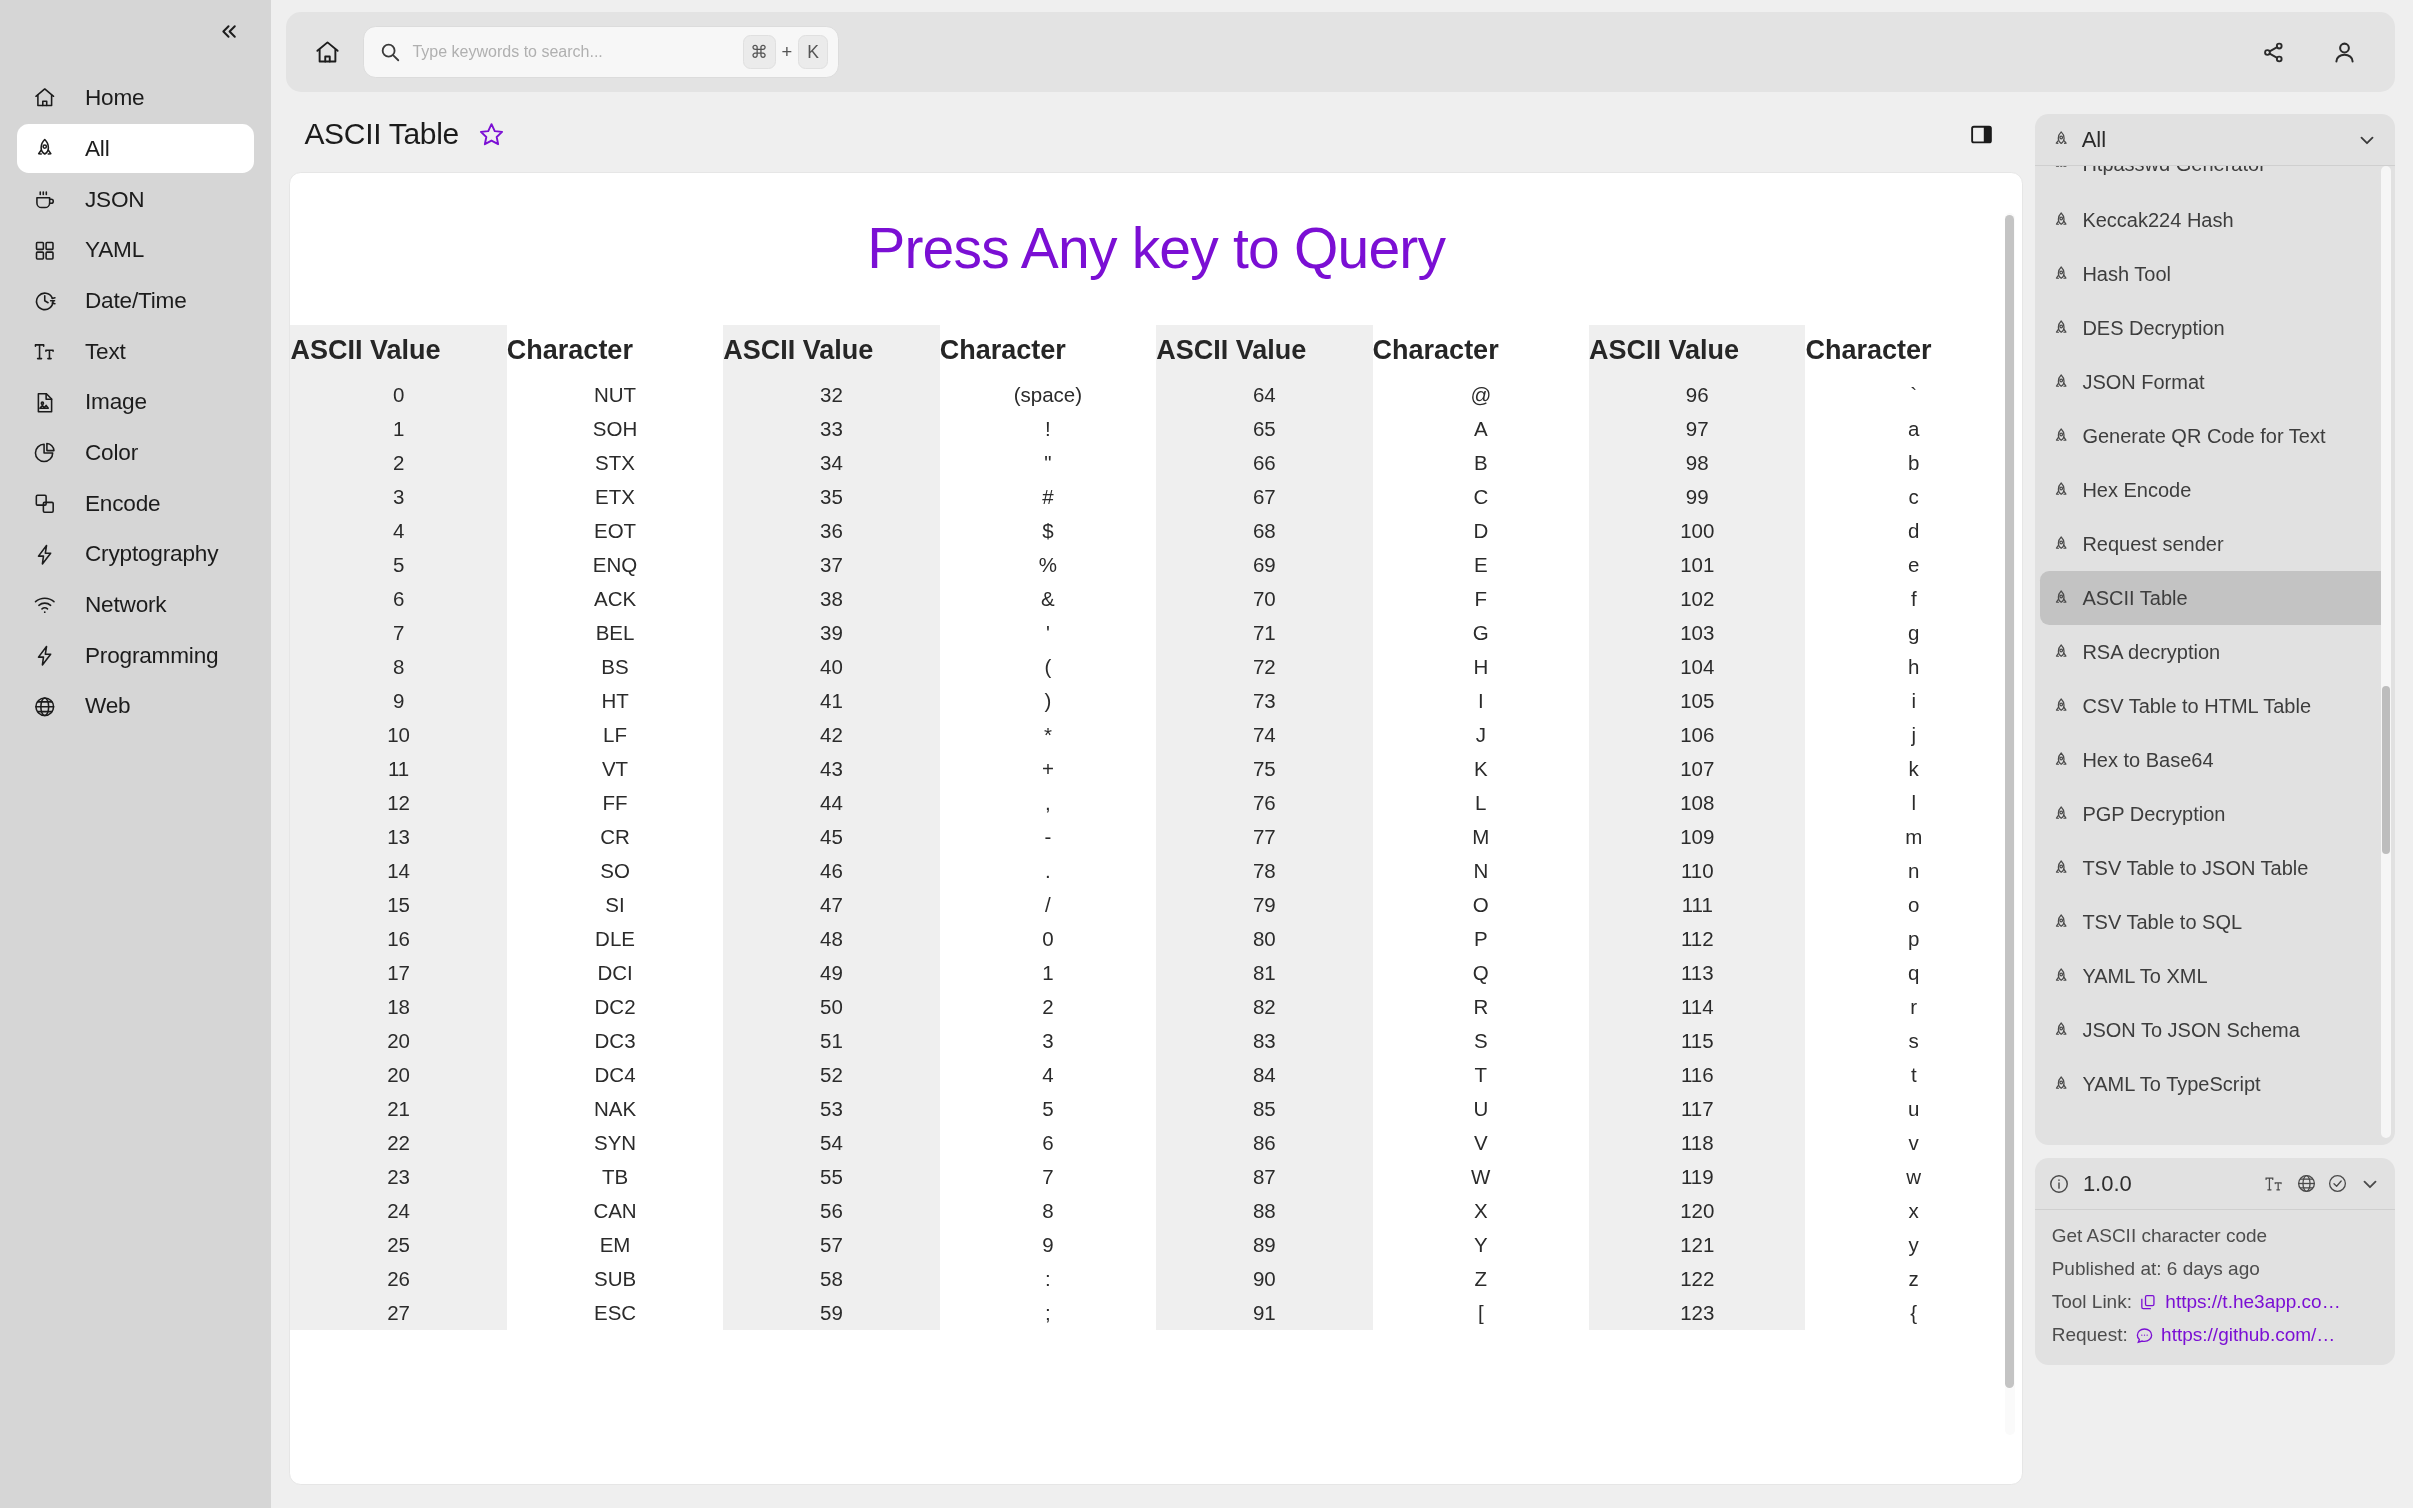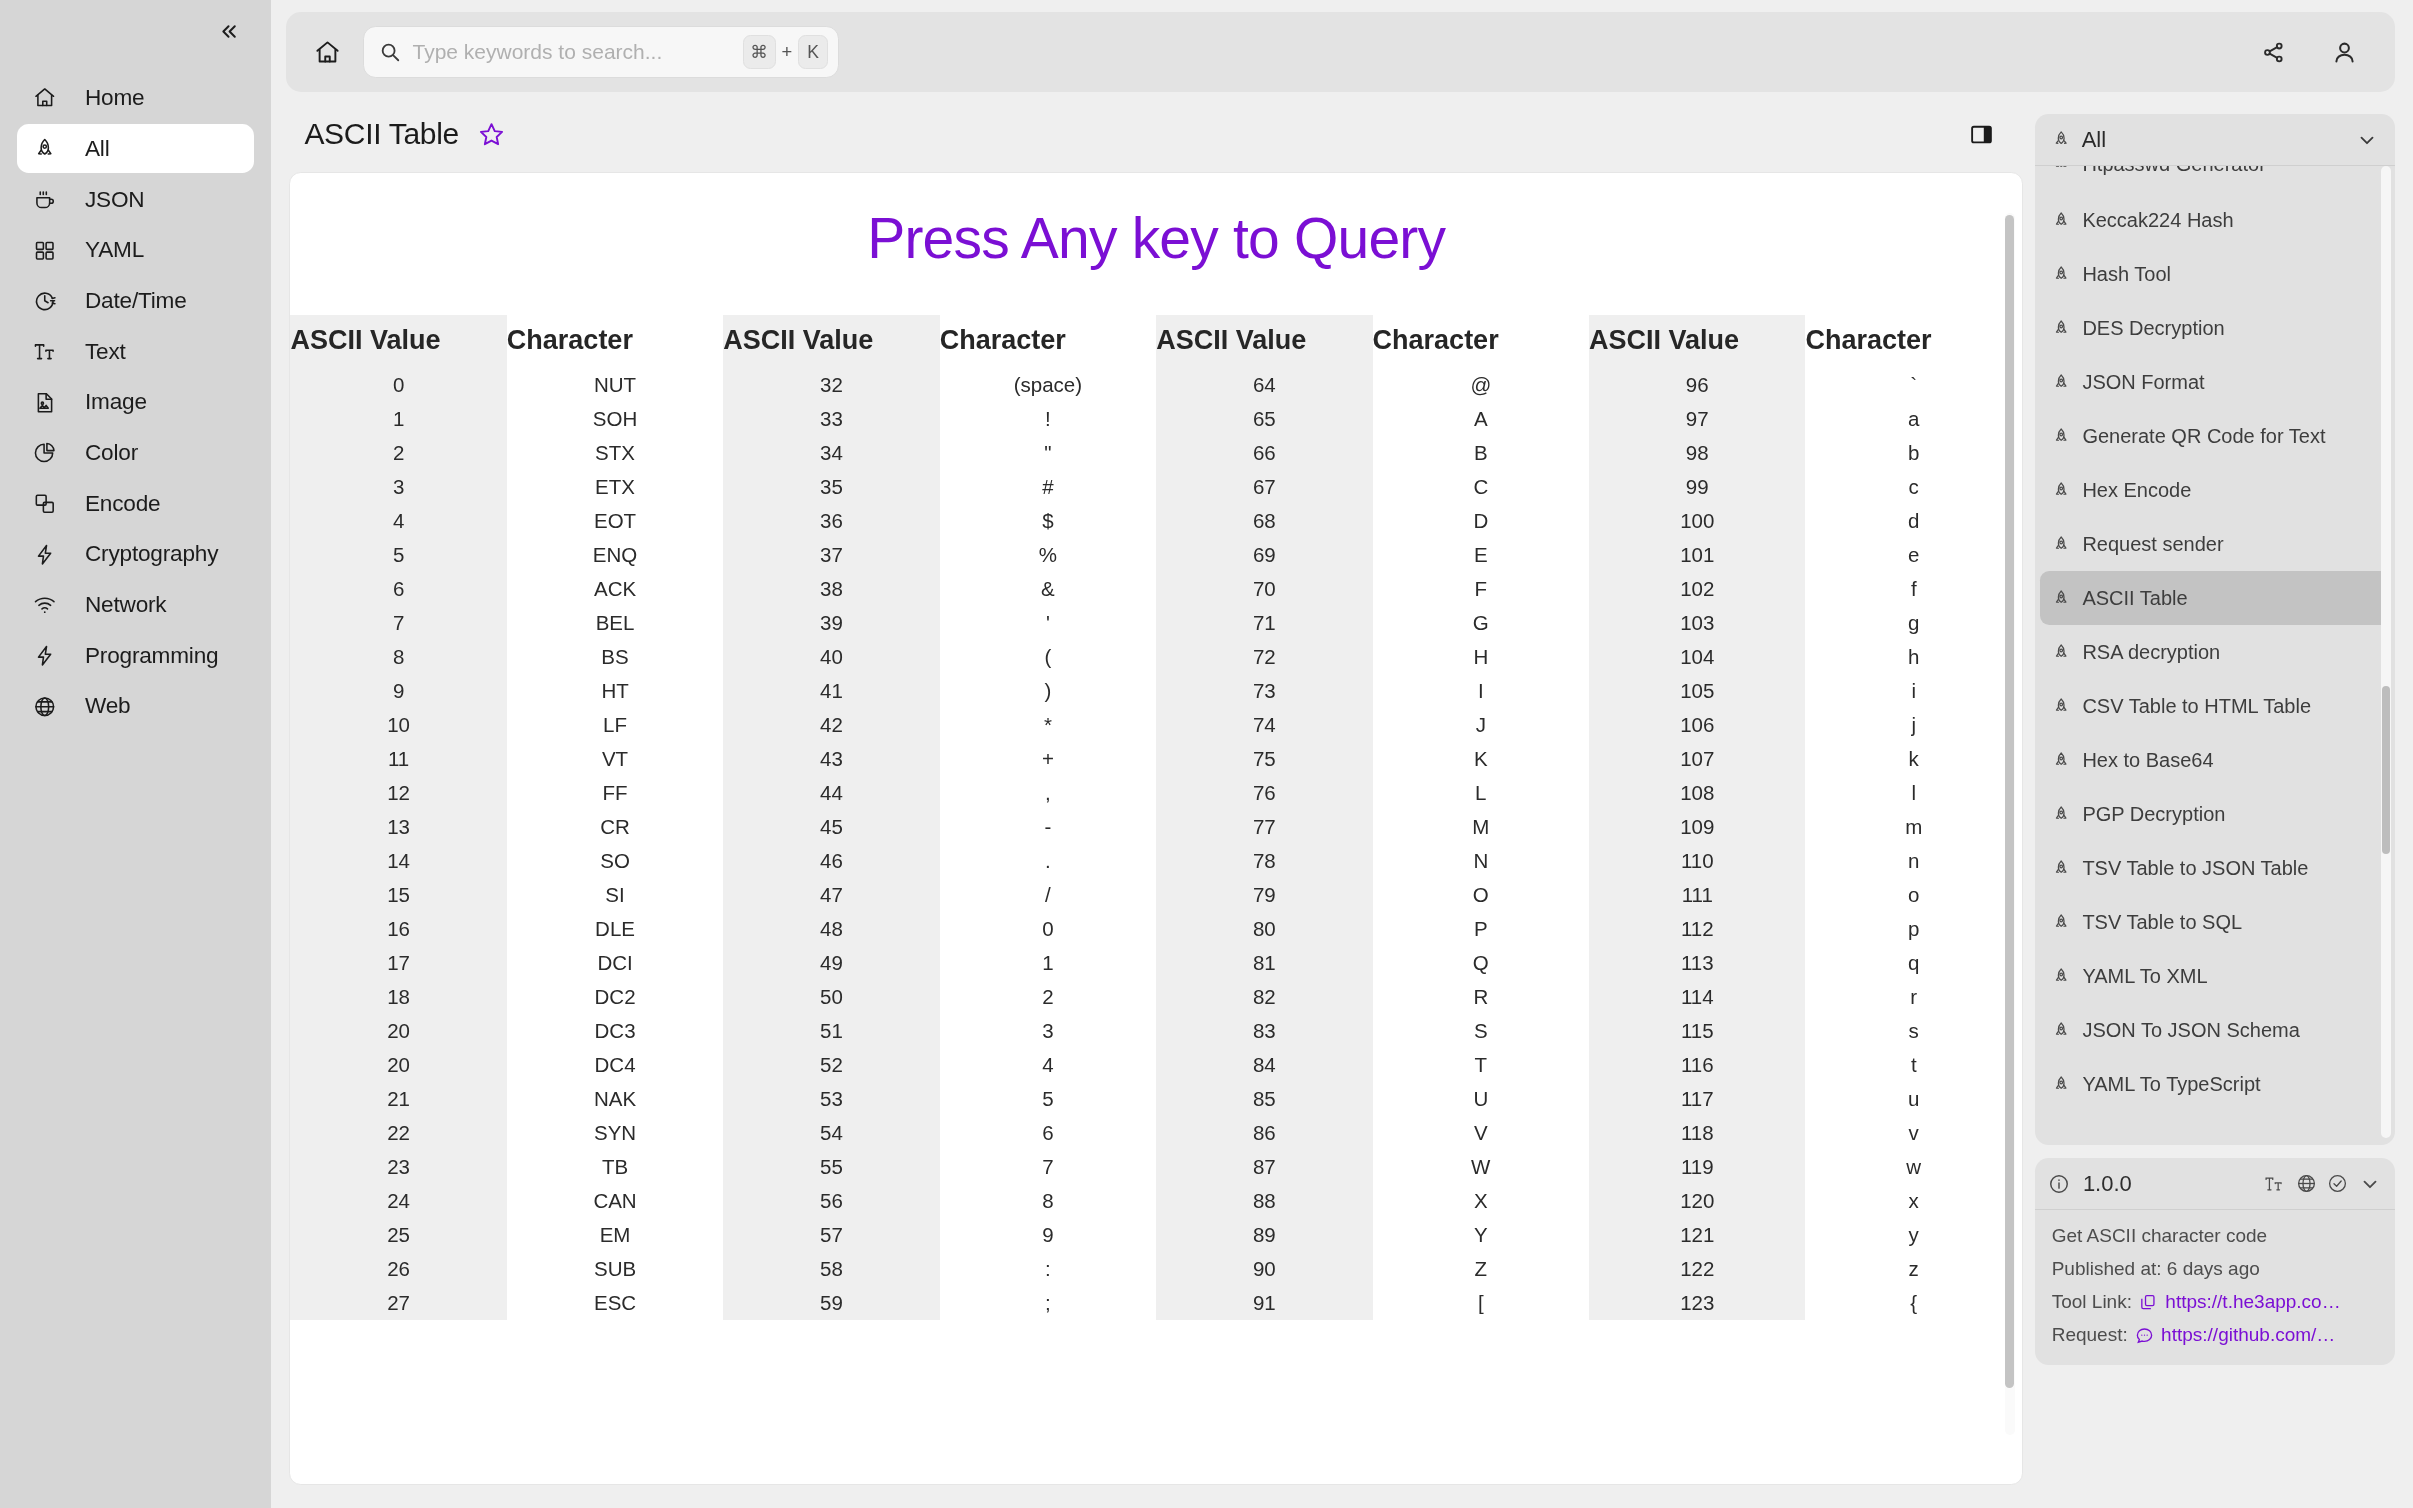--- a/index.html
+++ b/index.html
@@ -52,21 +52,21 @@
   .searchbar {
     margin-left: 11.7px;
     width: 476px; height: 52px;
     background: #f7f7f7; border: 0.8px solid #dcdcdc; border-radius: 12.6px;
     display: flex; align-items: center; padding: 0 10px 0 13.4px; gap: 10px;
     cursor: text;
   }
   .search-ico { width: 25px; height: 25px; color: #3a3a3a; display:flex;align-items:center;justify-content:center; }
   .search-input {
     flex: 1; border: 0; outline: 0; background: transparent;
-    font-family: "Liberation Sans", sans-serif; font-size: 21px; color: #333;
+    font-family: "Liberation Sans", sans-serif; font-size: 16px; color: #333;
   }
   .search-input::placeholder { color: #b0b0b0; }
   .kbd-group { display: flex; align-items: center; gap: 5.9px; }
   .kbd {
     min-width: 30px; height: 34px; border-radius: 7.5px; background: #ebebeb;
     border: 0.8px solid #e0e0e0; display: flex; align-items: center; justify-content: center;
     font-size: 17.6px; color: #555; padding: 0 6.7px;
   }
   .kbd-plus { font-size: 18.4px; color: #555; }
   .topbar-spacer { flex: 1; }
@@ -88,21 +88,21 @@
     background: #ffffff; border-radius: 11.7px;
     flex: 1; min-height: 0; position: relative; overflow: hidden;
     border: 0.8px solid #e6e6e6;
   }
   .card-scroll {
     position: absolute; inset: 0; overflow: hidden;
   }
   .hero {
     text-align: center; color: #7b0fd4;
     font-size: 57px; font-weight: 400; letter-spacing: -0.8px;
-    padding: 32px 0 44px 0;
+    padding: 42px 0 44px 0;
   }
   .ascii-table { width: 100%; border-collapse: collapse; table-layout: fixed; }
   .ascii-table th {
     font-size: 27px; font-weight: 700; color: #262626;
     padding: 10px 0 11.7px 0; text-align: left;
   }
   .ascii-table td {
     font-size: 20.5px; color: #2b2b2b; text-align: center;
     height: 34px; padding: 0; line-height: 34px; font-weight: 400;
   }

